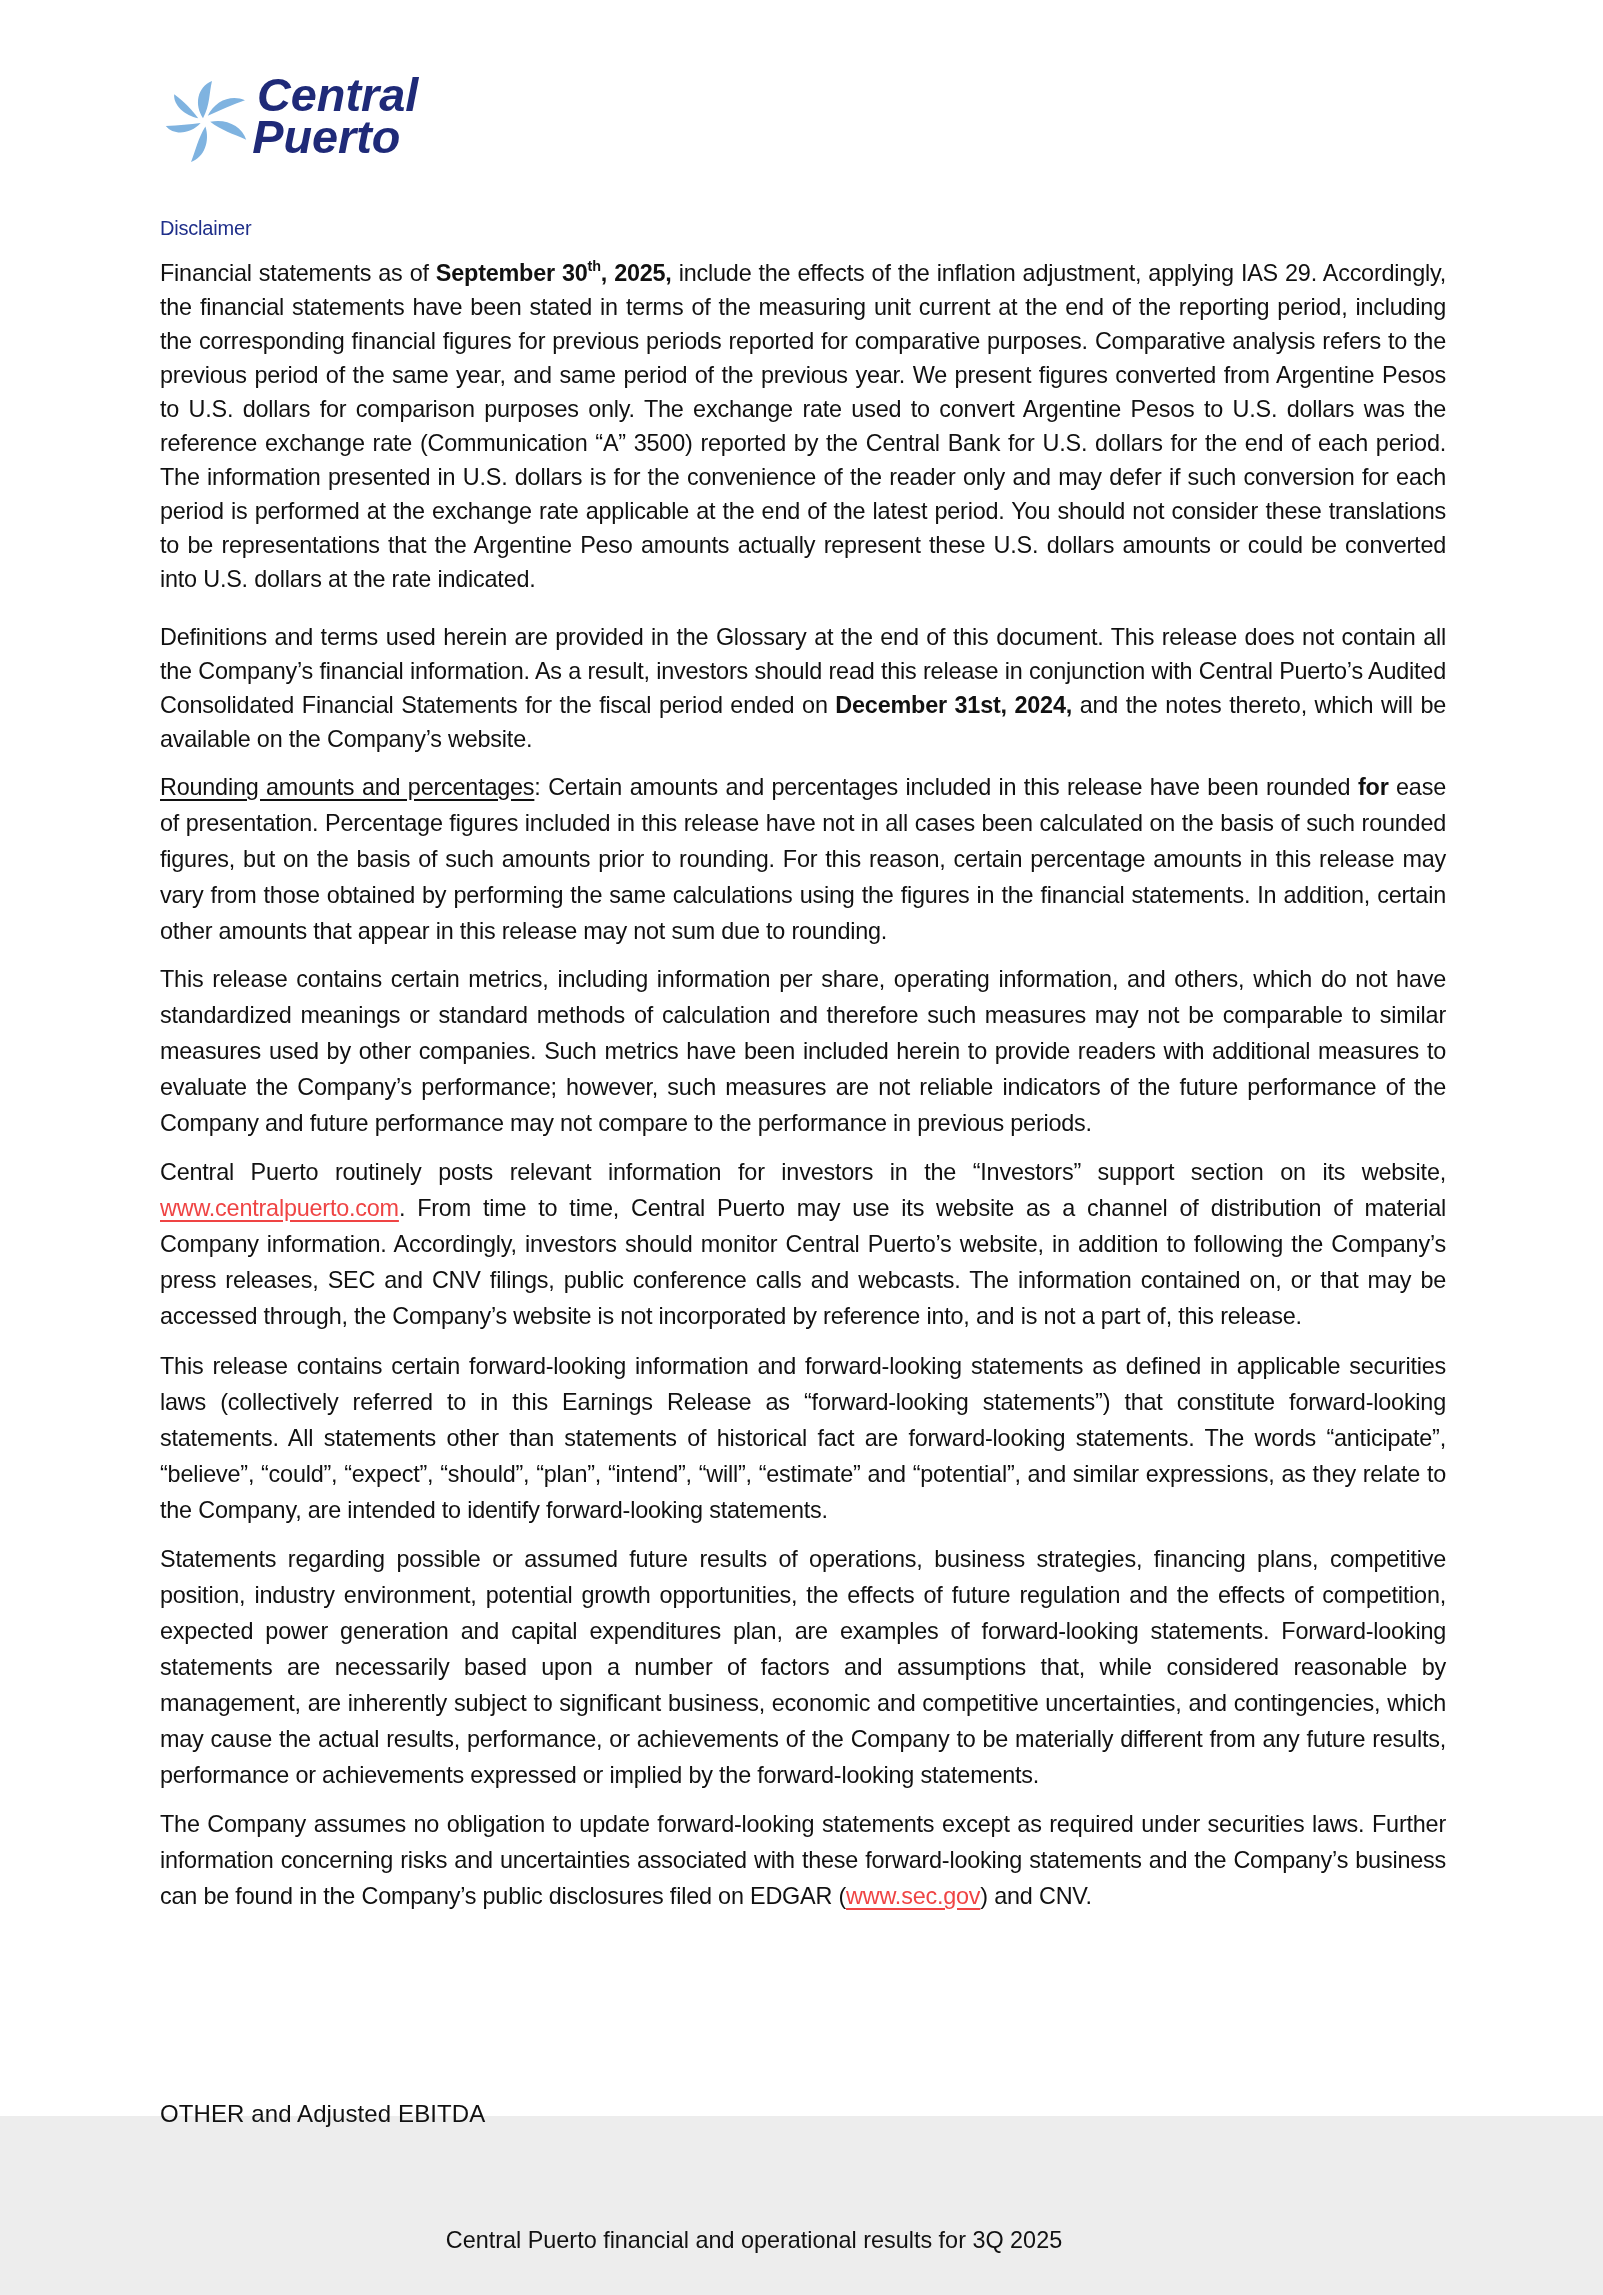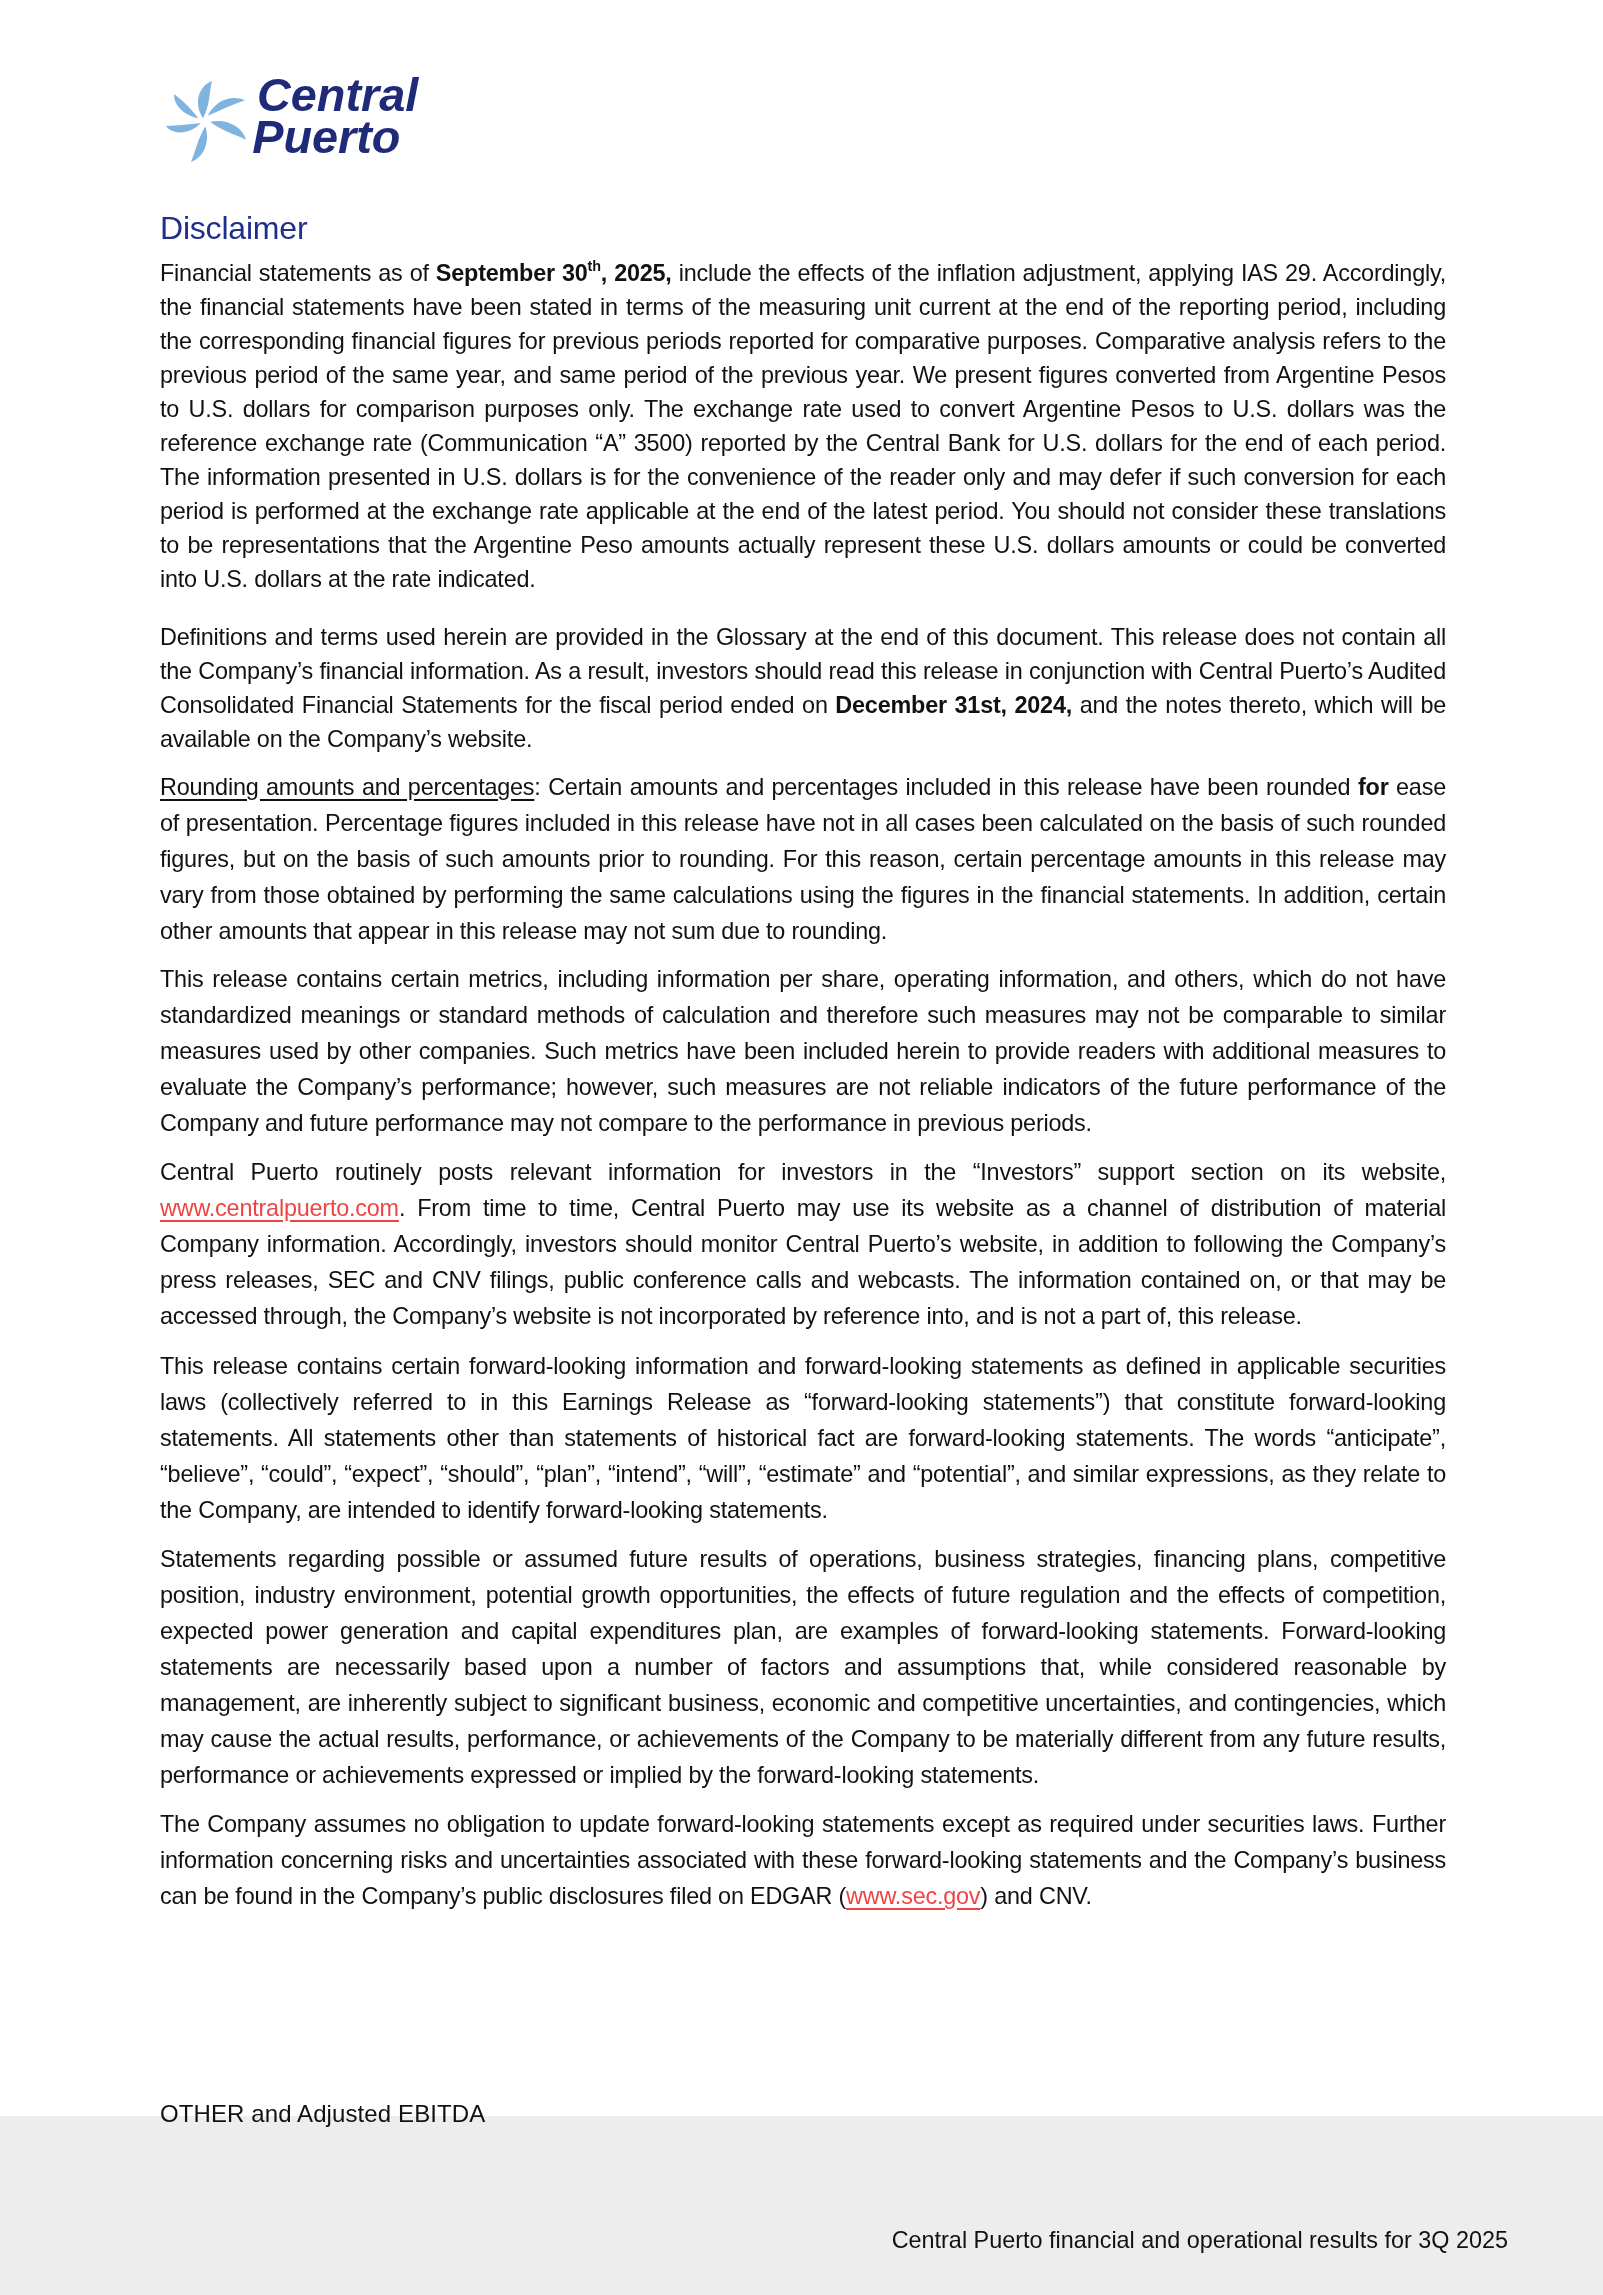--- a/index.html
+++ b/index.html
@@ -7,35 +7,35 @@
     width: 1604px; height: 2295px; position: relative; overflow: hidden;
     background: #ffffff; color: #111111;
     font-family: "Liberation Sans", "DejaVu Sans", sans-serif;
   }
   .logo { position: absolute; left: 161px; top: 63px; width: 282px; height: 105px; text-align: center; }
   .logo svg { display: block; }
   .content {
     position: absolute; left: 160px; width: 1286px; top: 211px;
     font-size: 23.4px; letter-spacing: -0.2px;
   }
-  .heading-blue { color: #1f2f8a; font-size: 32px; margin: 0 0 10.8px 0; font-weight: normal; height: 34px; line-height: 34px; }
+  .heading-blue { color: #1f2f8a; font-size: 20px; margin: 0 0 10.8px 0; font-weight: normal; height: 34px; line-height: 34px; }
   .heading { font-size: 24px; margin: 0; font-weight: normal; letter-spacing: 0.1px; }
   p { margin: 0; text-align: justify; text-align-last: left; }
   .p-loose { line-height: 34px; }
   .p-tight { line-height: 36px; }
   b { font-weight: bold; }
   sup { font-size: 14.4px; line-height: 0; vertical-align: 9.6px; font-weight: bold; }
   .u { text-decoration: underline; text-underline-offset: 3.6px; }
   a { color: #ef4444; text-decoration: underline; text-underline-offset: 3.6px; }
   .footer-band {
     position: absolute; left: 0; top: 2116px; width: 1604px; height: 180px; background: #ededed;
   }
   .ebitda { position: absolute; left: 160px; top: 2100px; font-size: 24px; z-index: 2; }
   .footer-text {
-    position: absolute; left: 0; width: 1508px; top: 2227px; text-align: right; font-size: 23.4px; z-index: 2;
+    position: absolute; left: 0; width: 1508px; top: 2227px; text-align: center; font-size: 23.4px; z-index: 2;
   }
 </style>
 </head>
 <body>
 
 <div class="logo">
   <svg width="282" height="105" viewBox="0 0 470 175">
     <g fill="#7fb3e0">
       <path d="M70 92 C55 70 60 40 85 30 C80 50 82 70 70 92 Z"></path>
       <path d="M78 88 C90 62 118 52 140 62 C118 70 100 78 78 88 Z"></path>

